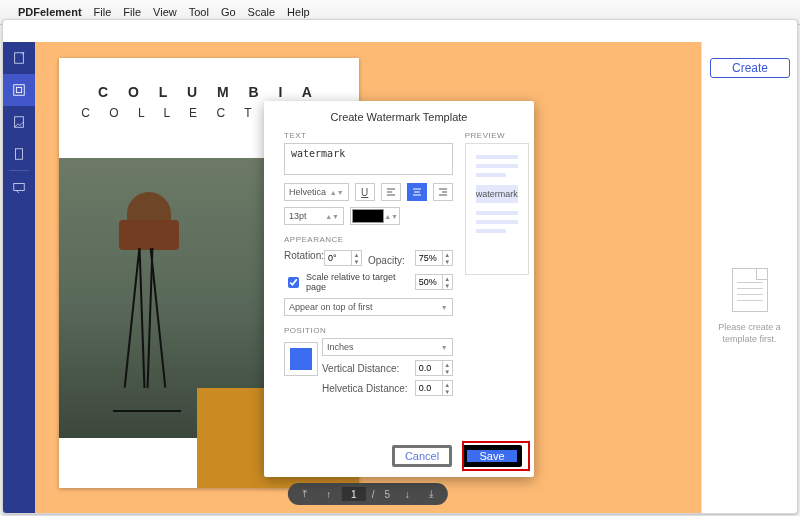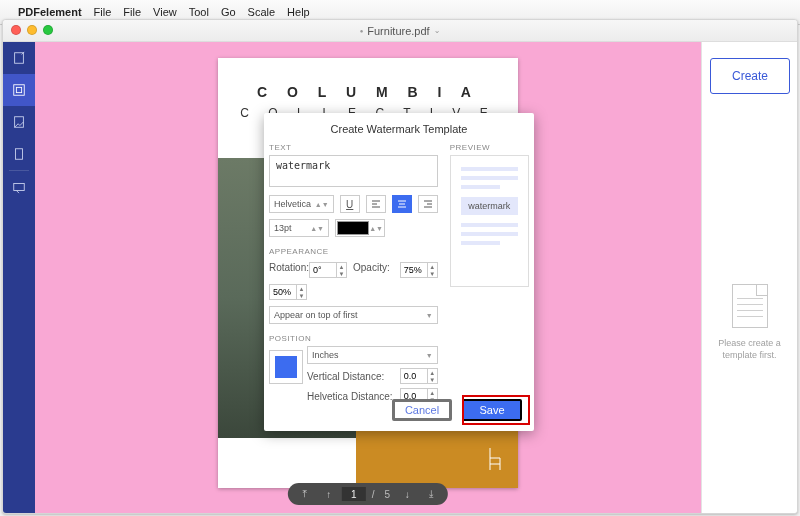--- a/index.html
+++ b/index.html
@@ -22,23 +22,23 @@
   .t-close{background:#ff5f57;} .t-min{background:#febc2e;} .t-max{background:#28c840;}
   .doc-title { font-size:11px; color:#555; display:flex; align-items:center; gap:4px;}
   .doc-title .chev { font-size:8px; color:#999;}
   
   .appbody { position:absolute; top:22px; left:0; right:0; bottom:0; display:flex;}
   .sidebar { width:32px; background:#2a3b8f;}
   .sidebar .sbitem { width:32px; height:32px; display:flex; align-items:center; justify-content:center; color:#cbd3f0; }
   .sidebar .sbitem.active { background:#4156c8; color:#fff;}
   .sidebar .sbitem svg { width:14px; height:14px; }
   .sidebar .sep { height:1px; background:rgba(255,255,255,.15); margin:0 6px;}
-  .canvas { flex:1; background:#f9a8d4; position:relative; display:flex; justify-content:center;}
+  .canvas { flex:1; background:#fdba74; position:relative; display:flex; padding-left:24px;}
   .right { width:96px; background:#fff; border-left:1px solid #e3e3e3; padding:10px 8px; text-align:center;}
-  .btn-create { width:80px; height:36px; border:1.5px solid #3a59d8; color:#3a59d8; background:#fff; border-radius:3px; font-size:12px; margin-top:6px;}
+  .btn-create { width:80px; height:20px; border:1.5px solid #3a59d8; color:#3a59d8; background:#fff; border-radius:3px; font-size:12px; margin-top:6px;}
   .right .ph { margin-top:190px; color:#a8a8a8;}
   .right .ph .shape { width:36px; height:44px; border:1px solid #c8c8c8; margin:0 auto 10px; position:relative;}
   .right .ph .shape::before { content:""; position:absolute; top:0; right:0; width:10px; height:10px; background:#fff; border-left:1px solid #c8c8c8; border-bottom:1px solid #c8c8c8;}
   .right .ph .lines { position:absolute; left:4px; right:4px; top:8px;}
   .right .ph .lines div{ height:1px; background:#d0d0d0; margin:5px 0;}
   .right .ph-text { font-size:9px; color:#a0a0a0; line-height:1.3;}
   
   .page { width:300px; height:430px; background:#fff; margin-top:16px; box-shadow:0 1px 4px rgba(0,0,0,.3); position:relative; text-align:center;}
   .page .title1 { margin-top:26px; letter-spacing:8px; font-weight:700; font-size:14px; color:#2b2b2b;}
   .page .title2 { margin-top:6px; letter-spacing:8px; font-size:12px; color:#333;}
@@ -51,21 +51,21 @@
   .photo .ring{ position:absolute; bottom:26px; left:54px; right:98px; height:2px; background:#111;}
   .page .orange{ position:absolute; top:330px; left:138px; width:162px; height:100px; background:#cb8b23;}
   .page .orange .chair{ position:absolute; right:14px; bottom:14px; color:#fff;}
   .page .orange .chair svg{ width:18px; height:26px;}
   
   .pagenav{ position:absolute; bottom:8px; left:50%; transform:translateX(-50%); height:22px; background:#4b4b4b; border-radius:11px; display:flex; align-items:center; padding:0 6px; gap:2px; color:#ddd;}
   .pn-btn{ width:22px; height:18px; display:flex; align-items:center; justify-content:center; color:#ccc; border-radius:3px; font-size:10px;}
   .pn-input{ width:24px; height:14px; background:#333; border:none; color:#eee; text-align:center; font-size:10px;}
   .pn-total{ font-size:10px; padding:0 4px; color:#bbb;}
   
-  .dialog { position:absolute; top:101px; left:264px; width:270px; height:318px; background:#fff; box-shadow:0 3px 14px rgba(0,0,0,.35); border-radius:2px; padding:10px 5px; font-size:10px; color:#555;margin-top:12px;}
+  .dialog { position:absolute; top:101px; left:264px; width:270px; height:376px; background:#fff; box-shadow:0 3px 14px rgba(0,0,0,.35); border-radius:2px; padding:10px 20px; font-size:10px; color:#555;}
   .dialog .dtitle{ text-align:center; font-size:11px; color:#333; margin-bottom:8px;}
   .dialog .cols{ display:flex; gap:12px;}
   .dialog .left{ flex:1;}
   .dialog .rightcol{ width:88px;}
   .lbl{ font-size:8px; color:#888; letter-spacing:.5px; margin-bottom:3px; text-transform:uppercase;}
   .textbox{ width:100%; height:32px; border:1px solid #ccc; padding:4px 6px; font-size:10px; color:#333; resize:none;}
   .row{ display:flex; gap:6px; margin-top:6px; align-items:center;}
   .sel{ height:18px; border:1px solid #ccc; font-size:9px; padding:0 4px; background:#fff; display:flex; align-items:center; justify-content:space-between;}
   .sel .arr{ color:#999; font-size:7px; display:flex; flex-direction:column; line-height:5px;}
   .icobtn{ width:20px; height:18px; border:1px solid #ccc; display:flex; align-items:center; justify-content:center; font-size:10px; color:#555; background:#fff;}
@@ -79,51 +79,39 @@
   .ck{ display:flex; align-items:center; gap:4px; font-size:9px; color:#444;}
   .ck input{ accent-color:#3c6cf0; width:11px; height:11px;}
   .preview{ border:1px solid #ddd; height:132px; padding:6px; background:#fff;}
   .pv-line{ height:4px; background:#e3e7fb; margin:5px 4px;}
   .pv-wm{ background:#e3e7fb; height:18px; margin:8px 4px; display:flex; align-items:center; justify-content:center; font-size:9px; color:#555;}
   .posbox{ width:34px; height:34px; border:1px solid #ccc; padding:5px; margin-top:4px;}
   .posbox div{ width:100%; height:100%; background:#3c6cf0;}
   .foot{ position:absolute; bottom:10px; right:12px; display:flex; gap:10px;}
   .btn{ width:60px; height:22px; border-radius:2px; font-size:11px; display:flex; align-items:center; justify-content:center; cursor:pointer;}
   .btn.cancel{ border:3px solid #737373; color:#5d78e2; background:#fff;}
-  .btn.save{ background:#3c6cf0; color:#fff; border:2px solid #000000;}
+  .btn.save{ background:#3c6cf0; color:#fff; border:5px solid #000000;}
   .foot .hl{ position:absolute; top:-4px; left:70px; width:68px; height:30px; border:2px solid #d80000; pointer-events:none;}
 </style>
 </head>
 <body>
 
 <div class="menubar">
   <span class="apple"></span>
   <span class="app">PDFelement</span>
   <span>File</span>
   <span>File</span>
   <span>View</span>
   <span>Tool</span>
   <span>Go</span>
   <span>Scale</span>
   <span>Help</span>
 </div>
 
 <div class="window">
-  <div class="titlebar">
-    <div class="traffic">
-      <div class="t-close"></div>
-      <div class="t-min"></div>
-      <div class="t-max"></div>
-    </div>
-    <div class="doc-title">
-      <span style="color:#999;font-size:6px">●</span>
-      <span>Furniture.pdf</span>
-      <span class="chev">⌄</span>
-    </div>
-  </div>
   <div class="appbody">
 
     <div class="sidebar">
       <div class="sbitem">
           <svg viewBox="0 0 16 16" fill="none" stroke="currentColor" stroke-width="1">
             <rect x="3" y="2" width="10" height="12"></rect>
             <line x1="11" y1="4" x2="14" y2="1"></line>
           </svg>
         </div>
       <div class="sbitem active">
@@ -253,32 +241,36 @@
           <div style="display:flex;align-items:flex-start;gap:0">
             <span>Rotation:</span>
             <div class="spin">
                 <input value="0°" style="">
                 <div class="arrs">
                   <span>▲</span>
                   <span>▼</span>
                 </div>
               </div>
           </div>
-          <div style="display:flex;align-items:flex-start;gap:10px">
+          <div style="display:flex;align-items:flex-end;gap:10px">
             <span>Opacity:</span>
             <div class="spin">
                 <input value="75%" style="">
                 <div class="arrs">
                   <span>▲</span>
                   <span>▼</span>
                 </div>
               </div>
           </div>
         </div>
         <div class="row" style="justify-content:space-between">
+          <label class="ck">
+              <input type="checkbox" checked="" style="">
+              <span>Scale relative to target page</span>
+            </label>
           <div class="spin">
               <input value="50%" style="">
               <div class="arrs">
                 <span>▲</span>
                 <span>▼</span>
               </div>
             </div>
         </div>
         <div class="row">
           <div class="sel" style="flex:1">

